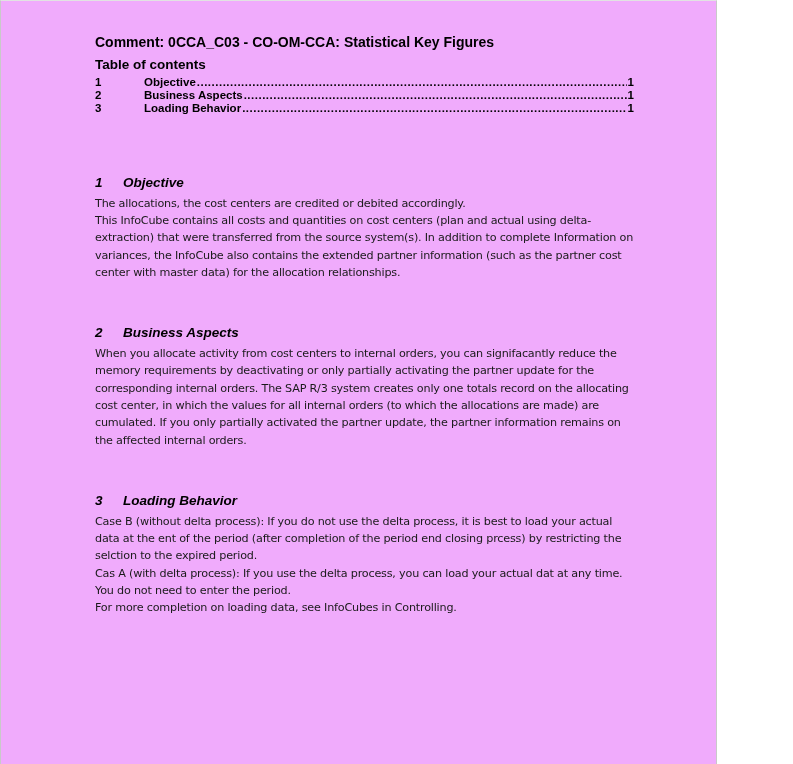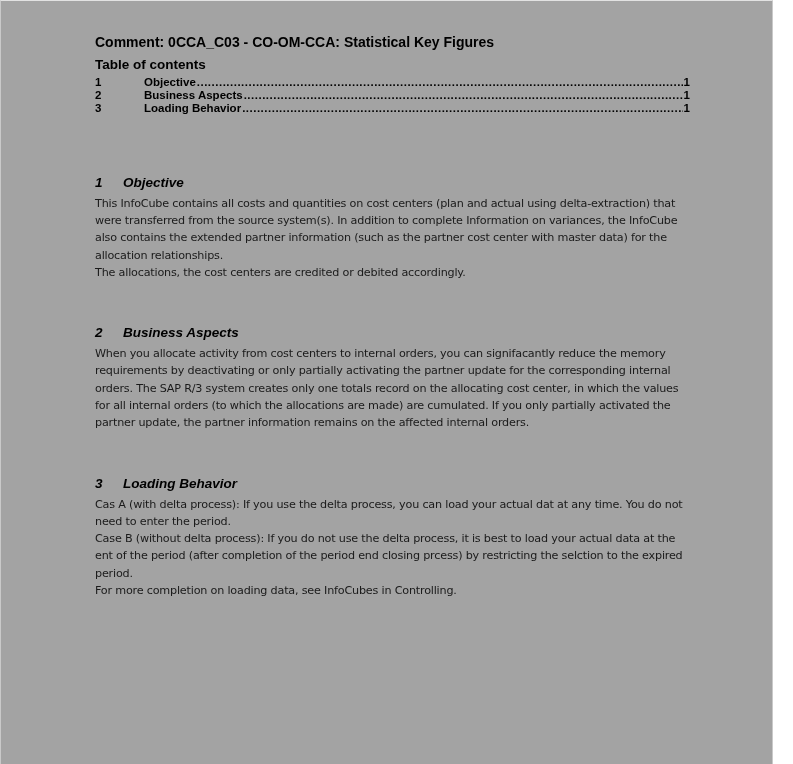--- a/index.html
+++ b/index.html
@@ -2,24 +2,24 @@
 <html><head>
 <meta charset="utf-8">
 <style>
   html, body {
     margin: 0;
     padding: 0;
     background: #ffffff;
   }
   .page {
     position: relative;
-    width: 773px;
+    width: 717px;
     height: 764px;
     box-sizing: border-box;
-    background: #a3a3a3;
+    background: #f0abfc;
     border-left: 1px solid #c9c9c9;
     border-right: 1px solid #c9c9c9;
     border-top: 1px solid #e2e2e2;
     overflow: hidden;
   }
   .content {
     margin: 0 82px 0 94px;
     padding-top: 33px;
   }
   .doc-title {
@@ -121,36 +121,36 @@
         </div>
 
       </div>
     </div>
 
     <section class="section-first">
       <h2 class="sec-heading">
         <span class="sec-num">1</span>
         <span class="sec-title">Objective</span>
       </h2>
+      <p class="body-p">The allocations, the cost centers are credited or debited accordingly.</p>
       <p class="body-p">This InfoCube contains all costs and quantities on cost centers (plan and actual using delta-extraction) that were transferred from the source system(s). In addition to complete Information on variances, the InfoCube also contains the extended partner information (such as the partner cost center with master data) for the allocation relationships.</p>
-      <p class="body-p">The allocations, the cost centers are credited or debited accordingly.</p>
     </section>
 
     <section>
       <h2 class="sec-heading">
         <span class="sec-num">2</span>
         <span class="sec-title">Business Aspects</span>
       </h2>
       <p class="body-p">When you allocate activity from cost centers to internal orders, you can signifacantly reduce the memory requirements by deactivating or only partially activating the partner update for the corresponding internal orders. The SAP R/3 system creates only one totals record on the allocating cost center, in which the values for all internal orders (to which the allocations are made) are cumulated. If you only partially activated the partner update, the partner information remains on the affected internal orders.</p>
     </section>
 
     <section>
       <h2 class="sec-heading">
         <span class="sec-num">3</span>
         <span class="sec-title">Loading Behavior</span>
       </h2>
+      <p class="body-p">Case B (without delta process): If you do not use the delta process, it is best to load your actual data at the ent of the period (after completion of the period end closing prcess) by restricting the selction to the expired period.</p>
       <p class="body-p">Cas A (with delta process): If you use the delta process, you can load your actual dat at any time. You do not need to enter the period.</p>
-      <p class="body-p">Case B (without delta process): If you do not use the delta process, it is best to load your actual data at the ent of the period (after completion of the period end closing prcess) by restricting the selction to the expired period.</p>
       <p class="body-p">For more completion on loading data, see InfoCubes in Controlling.</p>
     </section>
 
   </div>
 </div>
 
 </body></html>

